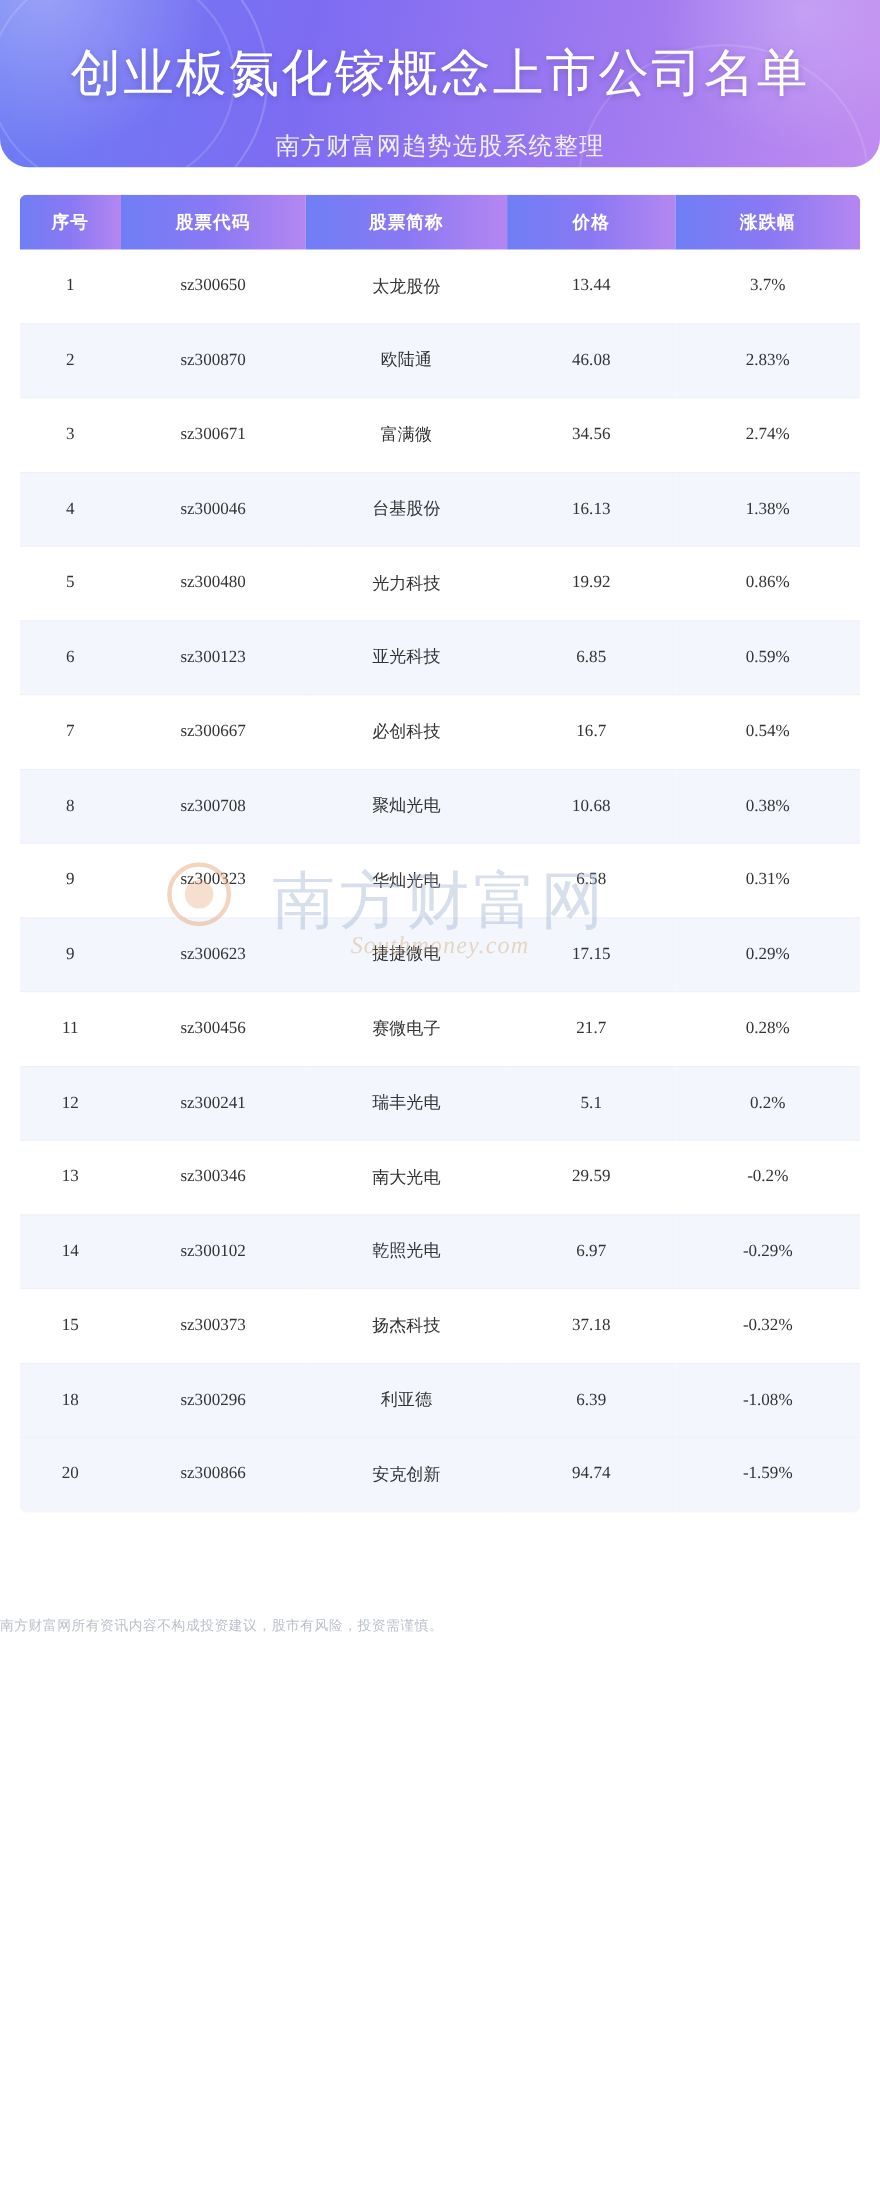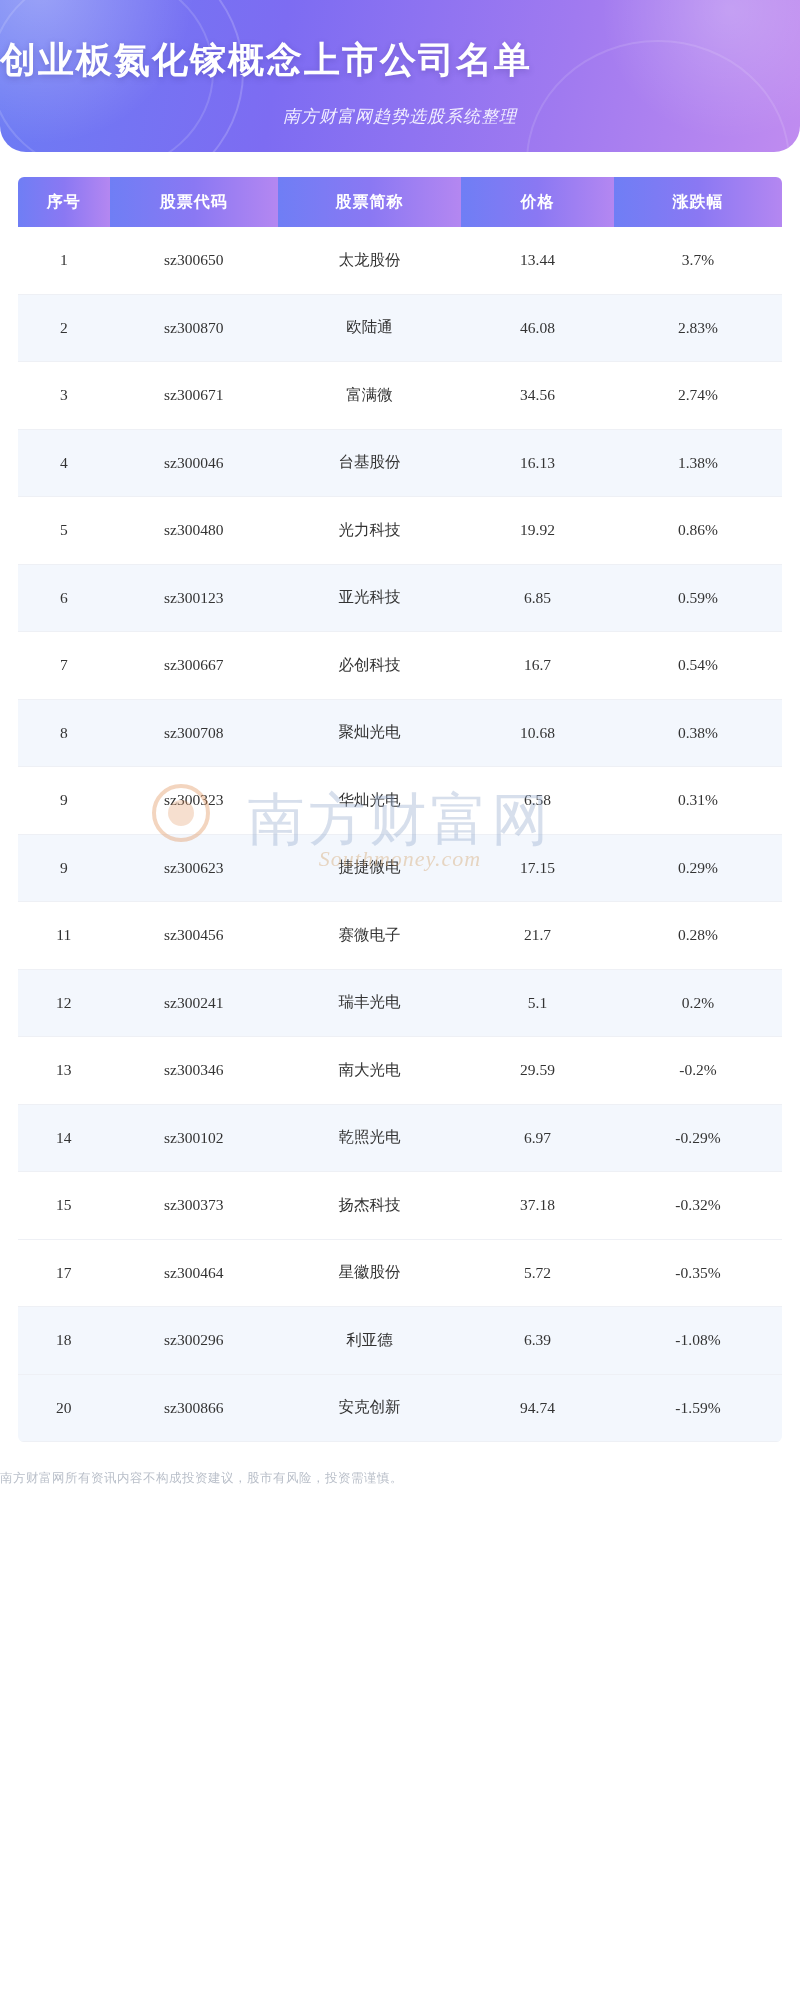--- a/index.html
+++ b/index.html
@@ -56,36 +56,35 @@
   }
   .banner .arcs3 {
     position: absolute;
     right: 10px; top: 40px;
     width: 260px; height: 240px;
     border-radius: 50%;
     border: 2px solid rgba(255,255,255,0.12);
   }
   .banner-title {
     position: relative;
-    text-align: left;
+    text-align: center;
     color: #ffffff;
-    font-size: 36px;
-    font-weight: bold;
+    font-size: 46px;
+    font-weight: normal;
     letter-spacing: 2px;
     padding-top: 36px;
     text-shadow: 0 2px 6px rgba(40,30,110,0.25);
   }
   .banner-sub {
     position: relative;
     text-align: center;
     color: #f2efff;
-    font-size: 17px;
+    font-size: 22px;
     letter-spacing: 1px;
     padding-top: 20px;
-    font-style: italic;
   }
 
   
   .table-wrap {
     position: relative;
     margin: 25px 18px 0 18px;
     border-radius: 6px;
     overflow: hidden;
     font-family: Liberation Serif, serif;
   }
@@ -307,27 +306,20 @@
         <td>6.97</td>
         <td>-0.29%</td>
       </tr>
       <tr class="even">
         <td class="col-idx">15</td>
         <td>sz300373</td>
         <td class="col-name">扬杰科技</td>
         <td>37.18</td>
         <td>-0.32%</td>
       </tr>
-      <tr class="even">
-        <td class="col-idx">17</td>
-        <td>sz300464</td>
-        <td class="col-name">星徽股份</td>
-        <td>5.72</td>
-        <td>-0.35%</td>
-      </tr>
       <tr class="odd">
         <td class="col-idx">18</td>
         <td>sz300296</td>
         <td class="col-name">利亚德</td>
         <td>6.39</td>
         <td>-1.08%</td>
       </tr>
       <tr class="odd">
         <td class="col-idx">20</td>
         <td>sz300866</td>

